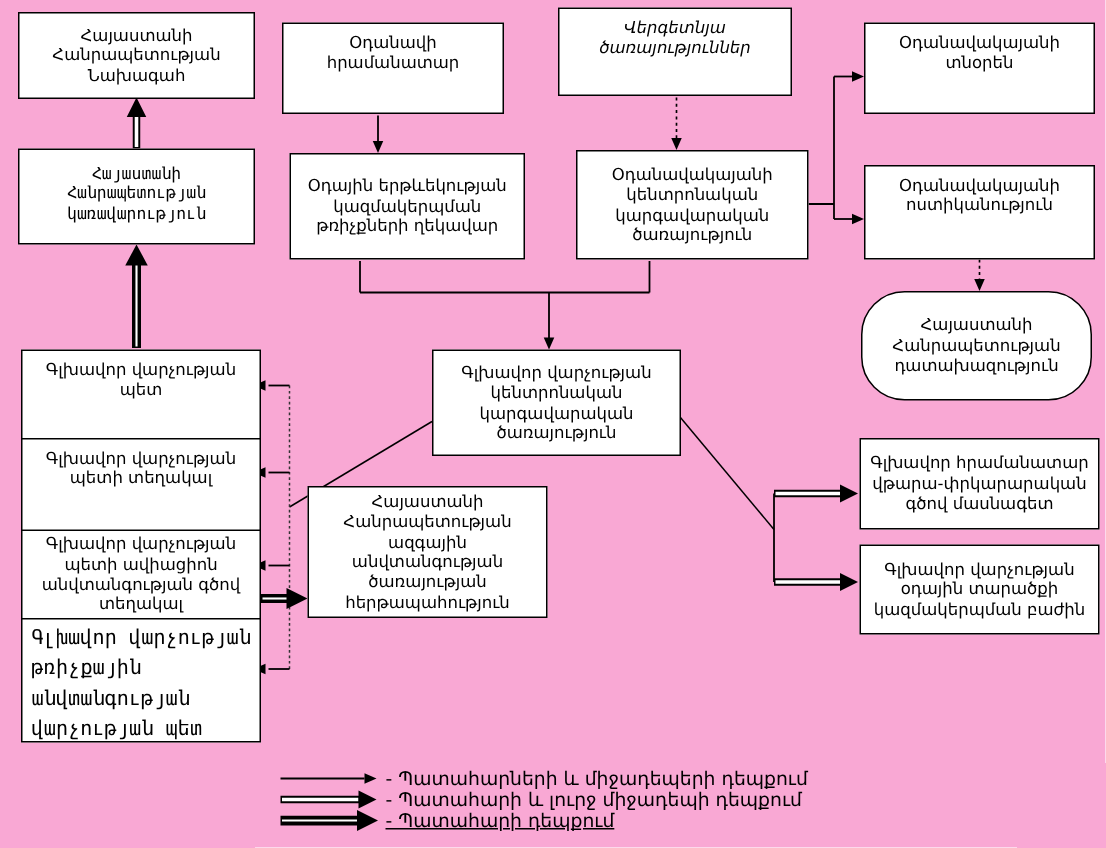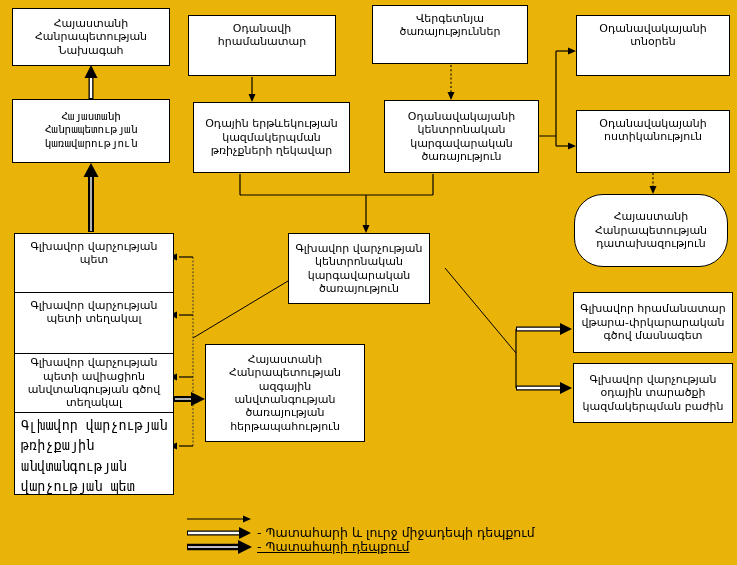--- a/index.html
+++ b/index.html
@@ -1,16 +1,16 @@
 <!DOCTYPE html>
 <html><head>
 <meta charset="utf-8">
 <style>
   html,body{margin:0;padding:0;background:#fff;}
-  .stage{position:relative;width:737px;height:565px;background:#eab308;overflow:hidden;
+  .stage{position:relative;width:737px;height:565px;background:#f9a8d4;overflow:hidden;
          font-family:"DejaVu Sans",sans-serif;color:#000;}
   .box{position:absolute;border:1px solid #000;background:#fff;box-sizing:border-box;
        display:flex;align-items:center;justify-content:center;text-align:center;
        font-size:11px;line-height:1.22;padding:2px 3px;}
   .box.top{align-items:flex-start;padding-top:6px;}
   .box.serif-left{font-family:"DejaVu Serif",serif;font-size:13.5px;line-height:1.5;
        align-items:flex-start;justify-content:flex-start;text-align:left;padding:4px 4px 2px 6px;}
   svg.wires{position:absolute;left:0;top:0;pointer-events:none;}
   .legend-label{position:absolute;font-size:12.5px;line-height:14px;white-space:nowrap;}
 </style>
@@ -128,21 +128,21 @@
   </div>
 
   <div class="box top" style="left:188px;top:15px;width:148px;height:61px;">
     <span>Օդանավի հրամանատար</span>
   </div>
 
   <div class="box" style="left:193px;top:102px;width:157px;height:71px;">
     <span>Օդային երթևեկության կազմակերպման թռիչքների ղեկավար</span>
   </div>
 
-  <div class="box top" style="left:372px;top:5px;width:156px;height:59px;">
+  <div class="box top" style="left:372px;top:5px;width:156px;height:59px;font-style:italic;">
     <span>Վերգետնյա ծառայություններ</span>
   </div>
 
   <div class="box" style="left:384px;top:100px;width:155px;height:73px;">
     <span>Օդանավակայանի կենտրոնական կարգավարական ծառայություն</span>
   </div>
 
   <div class="box top" style="left:576px;top:15px;width:154px;height:61px;">
     <span>Օդանավակայանի տնօրեն</span>
   </div>
@@ -161,36 +161,39 @@
   <div class="box" style="left:14px;top:353px;width:160px;height:60px;">
     <span>Գլխավոր վարչության պետի ավիացիոն անվտանգության գծով տեղակալ</span>
   </div>
   <div class="box top" style="left:14px;top:292px;width:160px;height:62px;">
     <span>Գլխավոր վարչության պետի տեղակալ</span>
   </div>
   <div class="box serif-left" style="left:14px;top:412px;width:160px;height:83px;font-family:Liberation Mono, monospace;">
     <span>Գլխավոր վարչության թռիչքային անվտանգության վարչության պետ</span>
   </div>
 
-  <div class="box" style="left:288px;top:233px;width:142px;height:71px;">
+  <div class="box" style="left:288px;top:233px;width:166px;height:71px;">
     <span>Գլխավոր վարչության կենտրոնական կարգավարական ծառայություն</span>
   </div>
 
-  <div class="box" style="left:205px;top:344px;width:160px;height:98px;justify-content:flex-end;">
+  <div class="box" style="left:205px;top:324px;width:160px;height:88px;justify-content:flex-end;">
     <span>Հայաստանի Հանրապետության ազգային անվտանգության ծառայության հերթապահություն</span>
   </div>
 
   <div class="box" style="left:573px;top:292px;width:160px;height:61px;">
     <span>Գլխավոր հրամանատար վթարա-փրկարարական գծով մասնագետ</span>
   </div>
 
   <div class="box" style="left:573px;top:363px;width:160px;height:60px;text-align:center;">
     <span>Գլխավոր վարչության օդային տարածքի կազմակերպման բաժին</span>
   </div>
 
+  <div class="legend-label" style="left:257px;top:512px;">
+    <span>- Պատահարների և միջադեպերի դեպքում</span>
+  </div>
   <div class="legend-label" style="left:257px;top:526px;">
     <span>- Պատահարի և լուրջ միջադեպի դեպքում</span>
   </div>
   <div class="legend-label" style="left:257px;top:540px;text-decoration:underline;">
     <span>- Պատահարի դեպքում</span>
   </div>
 
 </div>
 
 </body></html>

